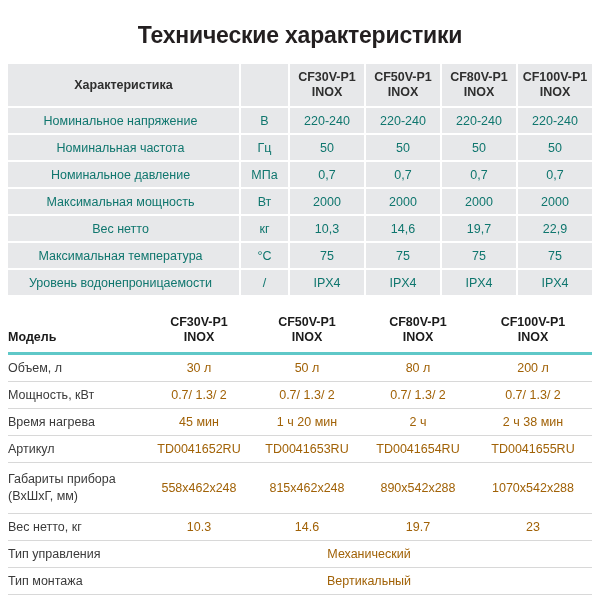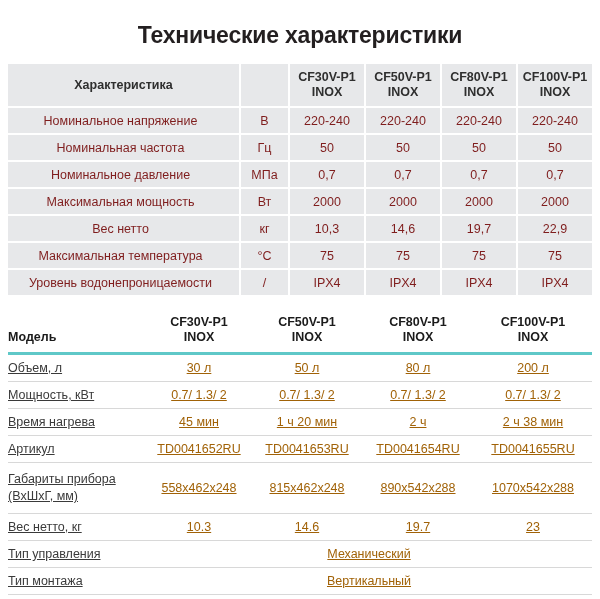--- a/index.html
+++ b/index.html
@@ -39,21 +39,21 @@
   .spec-table {
     border-collapse: separate;
     border-spacing: 2px 2px;
     width: 586px;
     margin: 2px auto 0 auto;
     table-layout: fixed;
     font-size: 12.5px;
   }
   .spec-table td, .spec-table th {
     background: #e7e8ea;
-    color: #7f1d1d;
+    color: #0f766e;
     padding: 0;
     height: 25px;
     vertical-align: middle;
     font-weight: normal;
   }
   .spec-table .col-name   { width: 231px; }
   .spec-table .col-unit   { width: 47px;  }
   .spec-table .col-model  { width: 74px;  }
 
   .spec-table .hdr {
@@ -113,21 +113,20 @@
     padding-bottom: 7px;
   }
   .model-table thead th.m-model {
     text-align: center;
   }
 
   .model-table tbody td {
     border-bottom: 1px solid #d8d8d8;
     height: 26px;
     font-size: 12.5px;
-    text-decoration: underline;
   }
   .model-table tbody tr:last-child td {
     border-bottom: 2px solid #6b6b6b;
   }
   .model-table tbody td.m-label {
     text-align: left;
     color: #3a3a3a;
   }
   .model-table tbody td.m-val {
     text-align: center;

